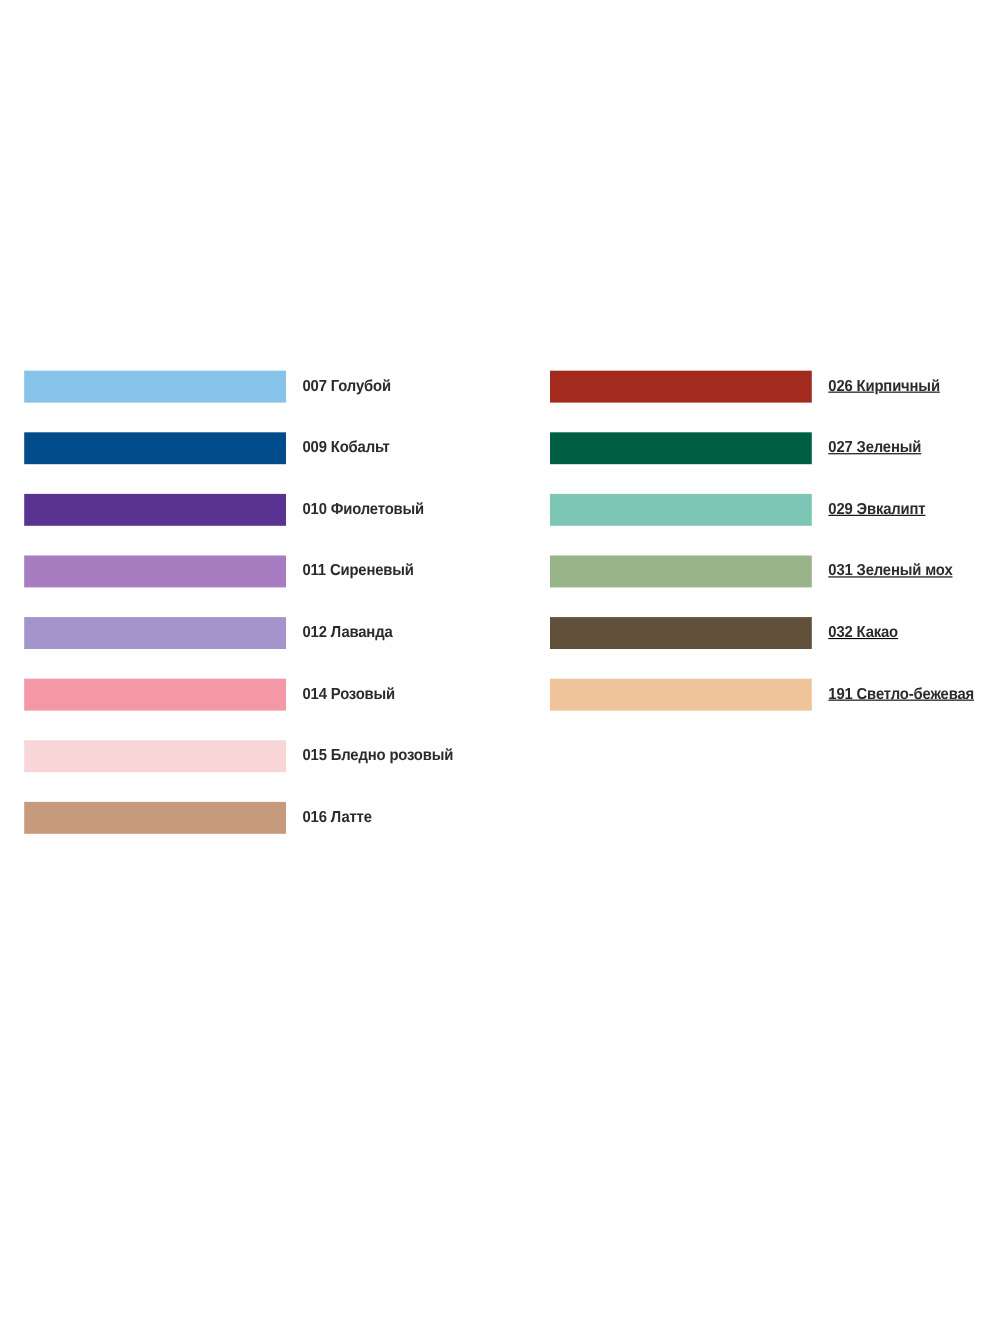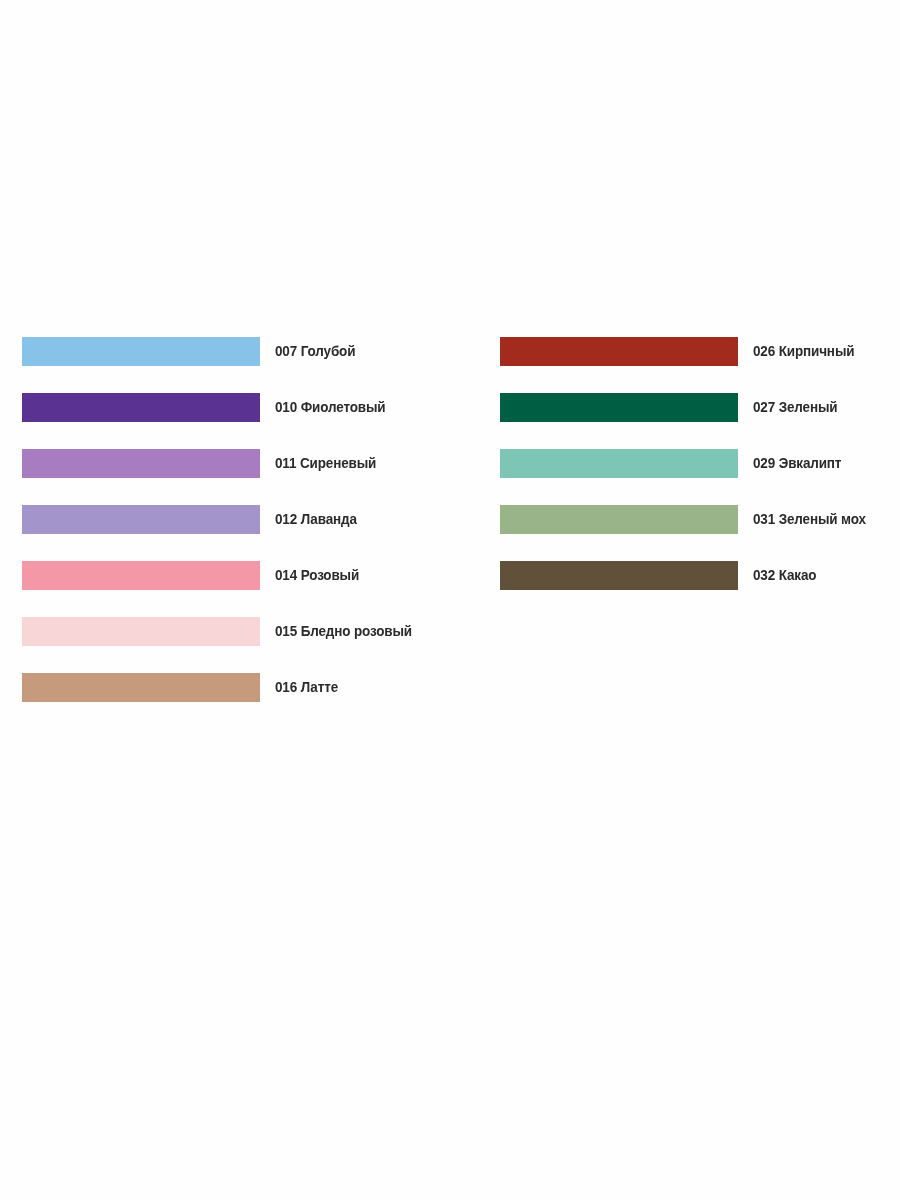--- a/index.html
+++ b/index.html
@@ -43,20 +43,21 @@
   .palette-column.left-column {
     width: 480px;
     padding-left: 22px;
     box-sizing: border-box;
   }
 
   .palette-column.right-column {
     width: 420px;
     padding-left: 20px;
     box-sizing: border-box;
+    text-decoration: underline;
   }
 
   .swatch-row {
     height: 56px;
     display: flex;
     flex-direction: row;
     align-items: flex-start;
   }
 
   .swatch-chip {
@@ -82,20 +83,24 @@
 </head>
 <body>
 
 <div id="palette-sheet">
   <div class="columns-wrap">
 
     <div class="palette-column left-column">
       <div class="swatch-row">
         <span class="swatch-chip" style="background-color:#87C3E8;"></span>
         <span class="swatch-caption">007 Голубой</span>
+      </div>
+      <div class="swatch-row">
+        <span class="swatch-chip" style="background-color:#034C8C;"></span>
+        <span class="swatch-caption">009 Кобальт</span>
       </div>
       <div class="swatch-row">
         <span class="swatch-chip" style="background-color:#5A3392;"></span>
         <span class="swatch-caption">010 Фиолетовый</span>
       </div>
       <div class="swatch-row">
         <span class="swatch-chip" style="background-color:#A77CC0;"></span>
         <span class="swatch-caption">011 Сиреневый</span>
       </div>
       <div class="swatch-row">
@@ -130,16 +135,20 @@
         <span class="swatch-caption">029 Эвкалипт</span>
       </div>
       <div class="swatch-row">
         <span class="swatch-chip" style="background-color:#9AB48A;"></span>
         <span class="swatch-caption">031 Зеленый мох</span>
       </div>
       <div class="swatch-row">
         <span class="swatch-chip" style="background-color:#61503A;"></span>
         <span class="swatch-caption">032 Какао</span>
       </div>
+      <div class="swatch-row">
+        <span class="swatch-chip" style="background-color:#EFC49B;"></span>
+        <span class="swatch-caption">191 Светло-бежевая</span>
+      </div>
     </div>
 
   </div>
 </div>
 
 </body></html>

